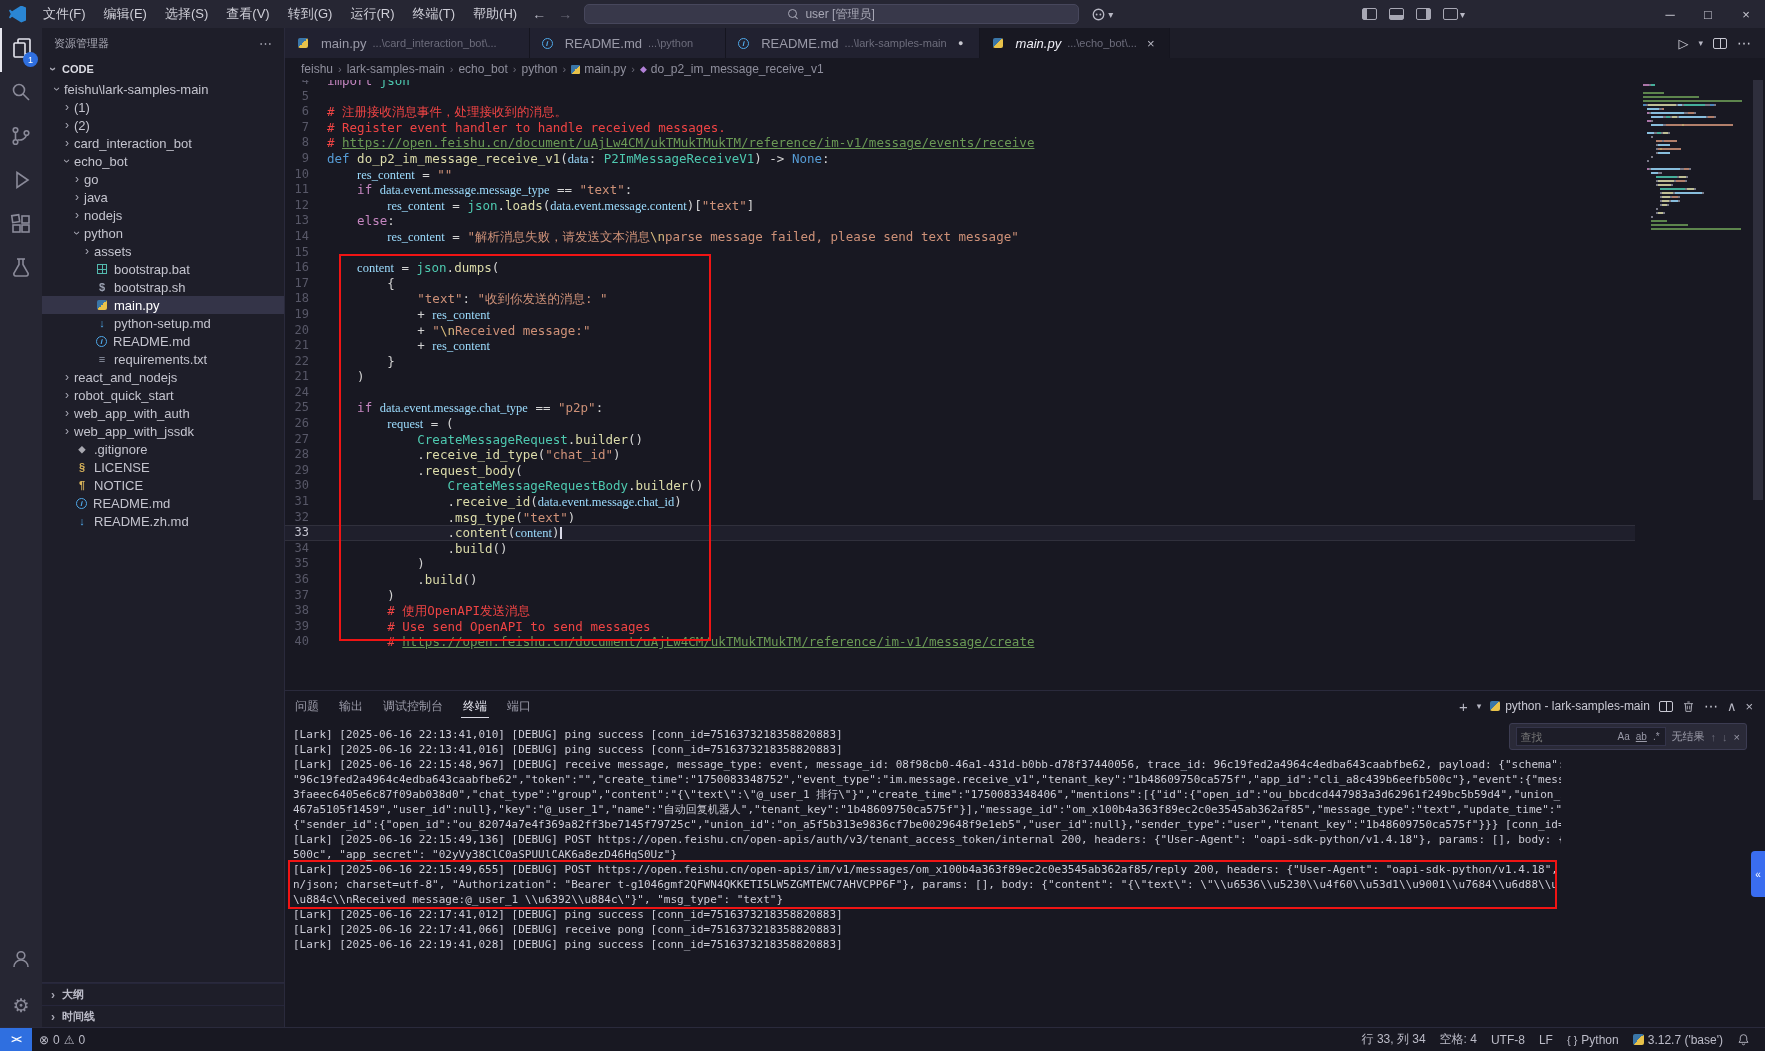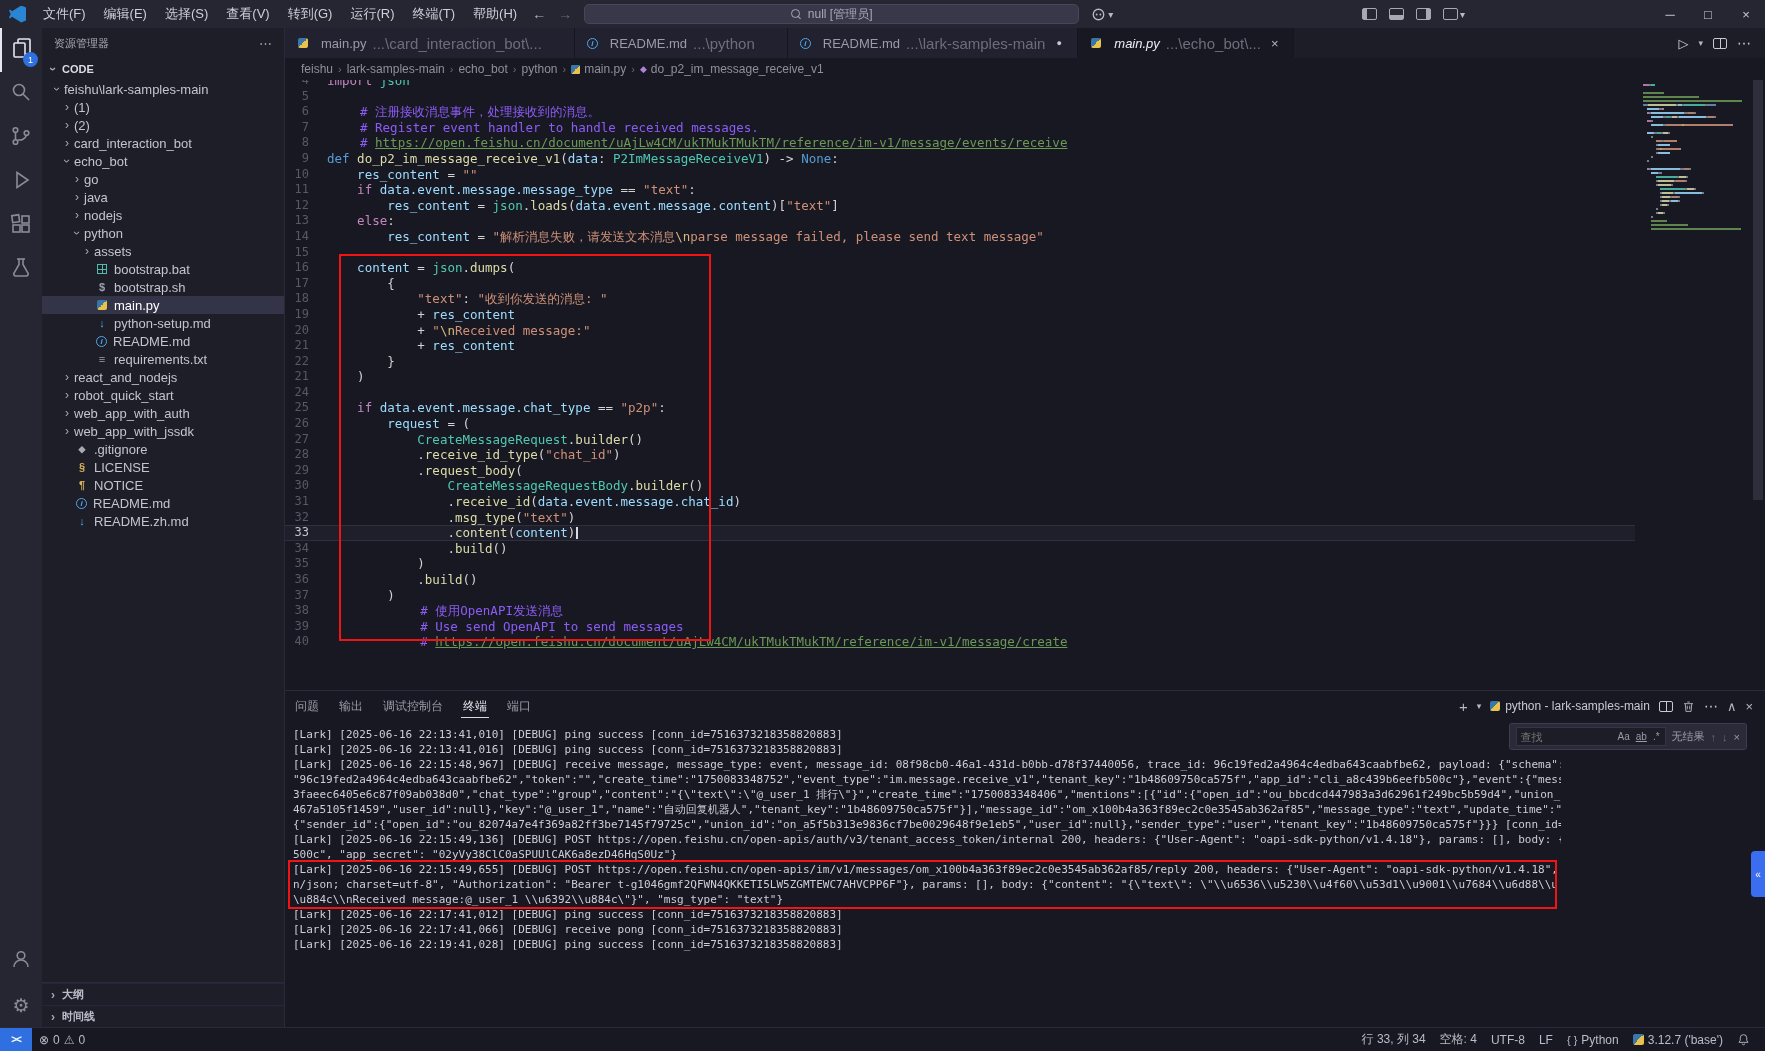--- a/index.html
+++ b/index.html
@@ -67,21 +67,21 @@
   .sb-bot-row{height:22px;display:flex;align-items:center;font-size:11px;font-weight:bold;color:#bcbcc8;gap:2px;padding-left:4px;border-top:1px solid #26263a;}
 
   
   #editor-root{flex:1;display:flex;flex-direction:column;min-width:0;}
   #tabbar{height:30px;background:#1d1d28;display:flex;align-items:stretch;}
   #tabs{display:flex;}
   .tab{display:flex;align-items:center;gap:6px;padding:0 10px;background:#212130;border-right:1px solid #15151f;font-size:13px;color:#9a9aa8;}
   .tab.active{background:#181822;color:#e8e8f0;}
   .t-title{color:inherit;}
   .tab.active .t-title{font-style:italic;color:#eeeef6;}
-  .t-detail{font-size:15px;color:#6d6d7c;}
+  .t-detail{font-size:11px;color:#6d6d7c;}
   .t-close{width:16px;text-align:center;color:#b8b8c4;font-size:13px;}
   .t-dot{width:16px;text-align:center;color:#c8c8d0;font-size:9px;}
   #editor-actions{margin-left:auto;display:flex;align-items:center;gap:10px;padding-right:14px;color:#c8c8d2;}
   .run-tri{color:#d5d5de;font-size:13px;}
   .mini-chev{font-size:9px;color:#b8b8c4;}
   .ico-split{width:14px;height:11px;border:1.3px solid #c8c8d2;border-radius:2px;position:relative;}
   .ico-split::after{content:"";position:absolute;left:50%;top:0;bottom:0;width:1.3px;background:#c8c8d2;}
   .ellipsis{font-size:14px;color:#c8c8d2;}
 
   #breadcrumb{height:22px;background:#181822;display:flex;align-items:center;gap:5px;font-size:12px;color:#8f8f9d;padding-left:16px;}
@@ -92,21 +92,21 @@
   
   #editor{flex:1;position:relative;overflow:hidden;background:#181822;}
   #code{position:absolute;left:0;top:-7px;right:130px;}
   .cl{height:15.6px;line-height:15.6px;white-space:pre;display:flex;font-family:"DejaVu Sans Mono","Liberation Mono",monospace;font-size:12.5px;}
   .cl.cur{background:rgba(130,130,190,.07);box-shadow:inset 0 1px 0 #ffffff14,inset 0 -1px 0 #ffffff14;}
   .ln{width:42px;flex:none;text-align:right;padding-right:18px;color:#585868;font-size:12px;}
   .cur .ln{color:#c4c4d0;}
   .lt{flex:1;}
   .caret{display:inline-block;width:1.5px;height:12px;background:#d8d8e6;margin-left:1px;vertical-align:-2px;}
   .tk-k{color:#c586c0;} .tk-d{color:#569cd6;} .tk-f{color:#dcdcaa;} .tk-c{color:#4ec9b0;}
-  .tk-v{color:#9cdcfe;} .tk-s{color:#ce9178;} .tk-e{color:#d7ba7d;} .tk-m{color:#8b5cf6;margin-left:33px;}
+  .tk-v{color:#9cdcfe;font-family:Liberation Serif, serif;} .tk-s{color:#ce9178;} .tk-e{color:#d7ba7d;} .tk-m{color:#ef4444;}
   .tk-u{color:#6a9955;text-decoration:underline;} .tk-p{color:#d4d4d4;}
   #code-annotation{position:absolute;left:54px;top:174px;width:372px;height:387px;border:2px solid var(--ann-red);pointer-events:none;}
   #minimap{position:absolute;right:16px;top:4px;width:106px;opacity:.85;}
   .mm-line{height:2px;margin-bottom:2px;display:flex;overflow:hidden;}
   .mm-t{height:2px;display:inline-block;flex:none;}
   .mm-sp{height:2px;display:inline-block;flex:none;background:transparent;}
   .mk-k{background:#c586c0;}.mk-d{background:#569cd6;}.mk-f{background:#dcdcaa;}.mk-c{background:#4ec9b0;}
   .mk-v{background:#9cdcfe;}.mk-s{background:#ce9178;}.mk-e{background:#d7ba7d;}.mk-m{background:#6a9955;}
   .mk-u{background:#6a9955;}.mk-p{background:#8a8a99;}
   #edscroll{position:absolute;right:0;top:0;width:14px;bottom:0;}
@@ -162,21 +162,21 @@
         <span class="menu-item">查看(V)</span>
         <span class="menu-item">转到(G)</span>
         <span class="menu-item">运行(R)</span>
         <span class="menu-item">终端(T)</span>
         <span class="menu-item">帮助(H)</span>
       </div>
     <span class="nav-arrow">←</span>
     <span class="nav-arrow dim">→</span>
     <div id="searchbox">
       <span class="sicon"></span>
-      <span>null [管理员]</span>
+      <span>user [管理员]</span>
     </div>
     <div class="tb-ico">
       <svg width="15" height="15" viewBox="0 0 16 16">
           <circle cx="8" cy="8" r="5.6" fill="none" stroke="#b8b8c4" stroke-width="1.4"></circle>
           <circle cx="6" cy="8" r="1" fill="#b8b8c4"></circle>
           <circle cx="10" cy="8" r="1" fill="#b8b8c4"></circle>
         </svg>
       <span>▾</span>
     </div>
     <div class="tb-spacer"></div>

